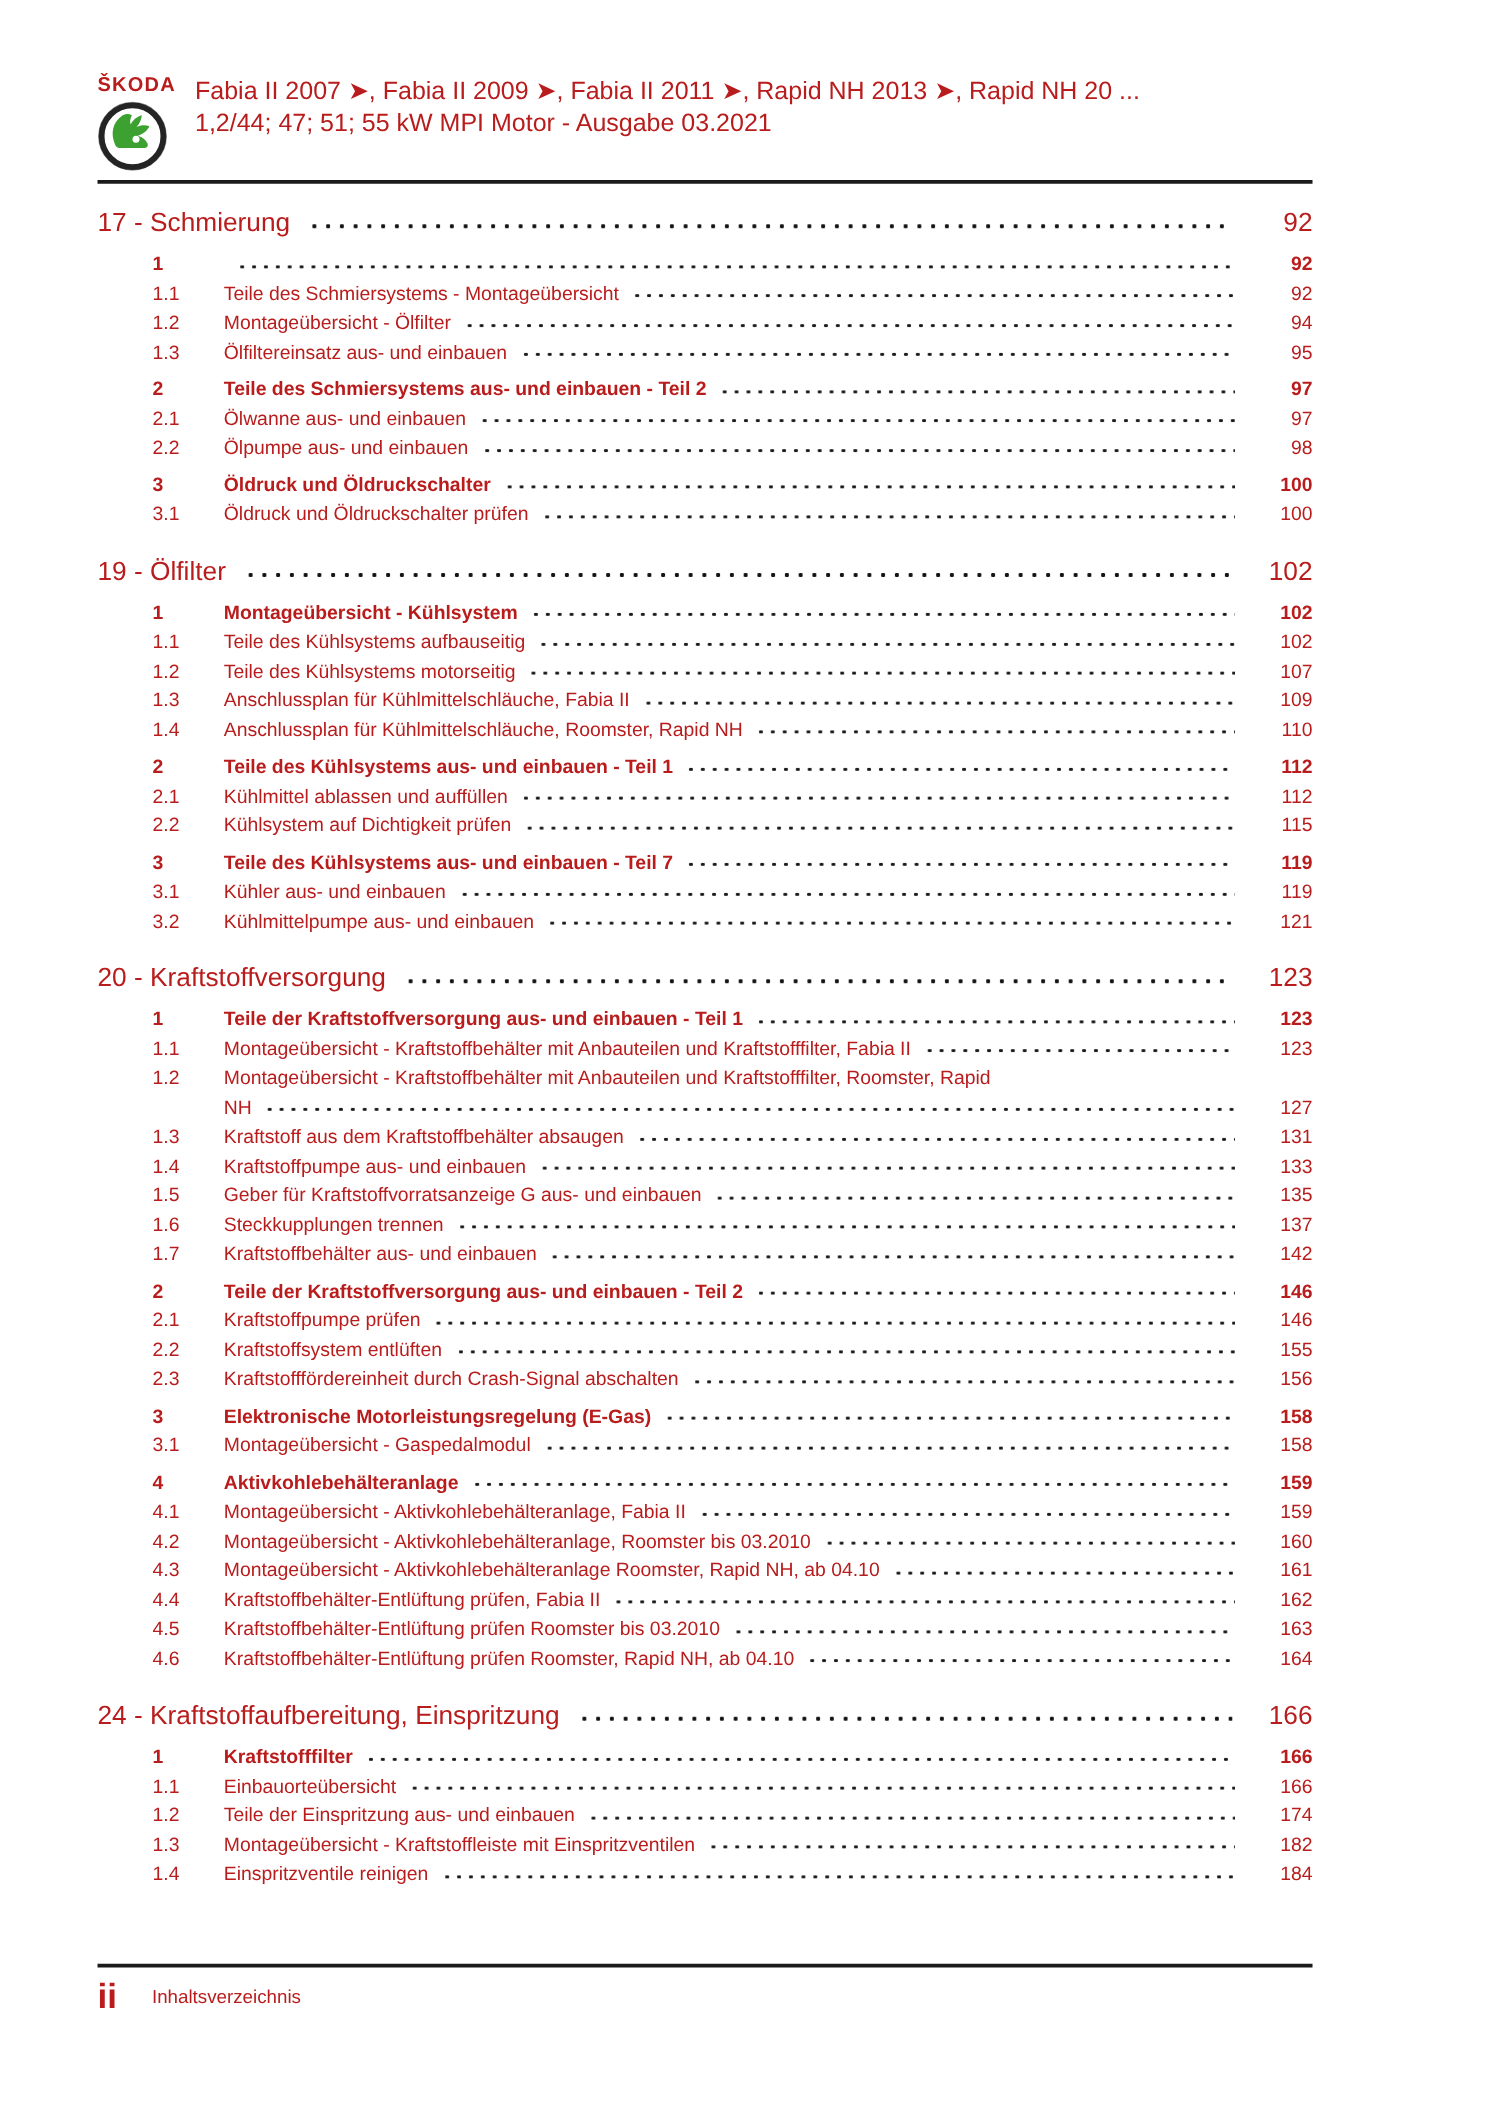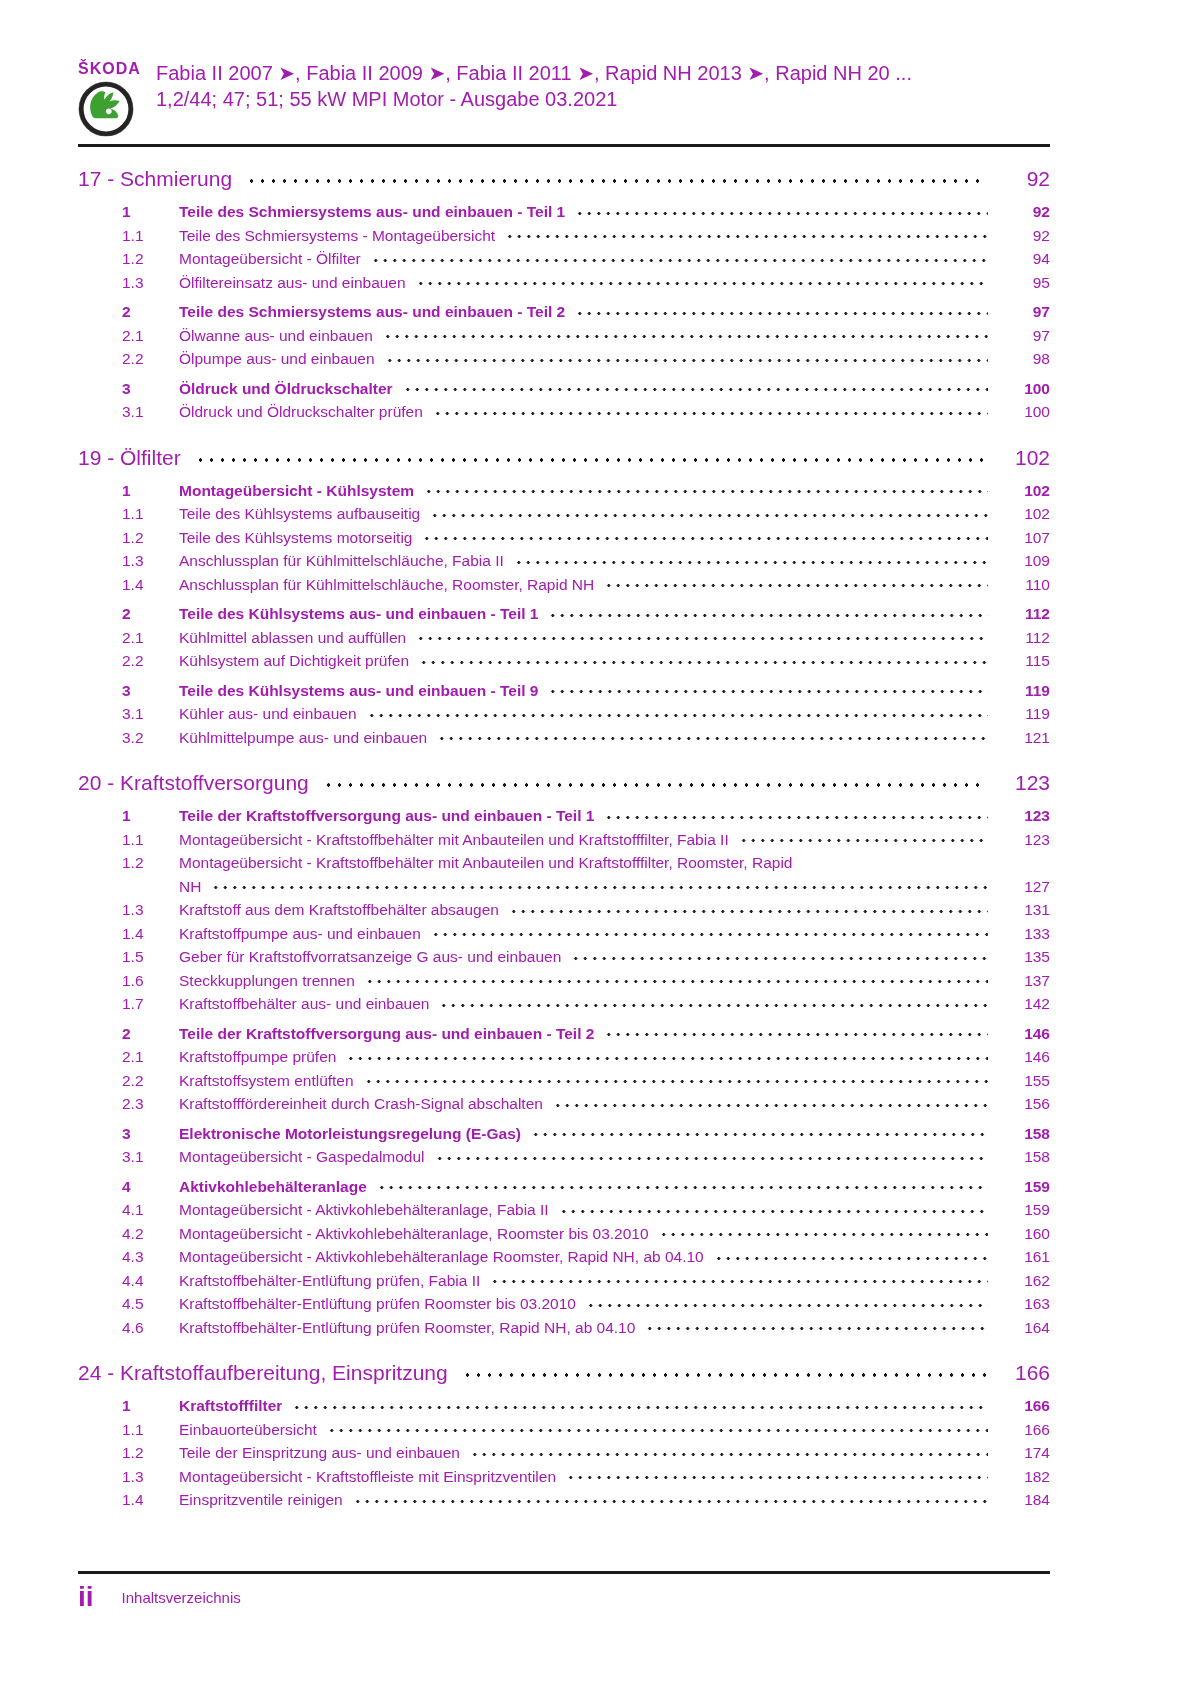--- a/index.html
+++ b/index.html
@@ -2,21 +2,21 @@
 <html lang="de"><head>
 <meta charset="utf-8">
 <style>
   html,body{margin:0;padding:0;background:#ffffff;}
   .page{
     position:relative;
     width:1191px;height:1684px;
     box-sizing:border-box;
     padding:60px 141px 70px 78px;
     background:#fff;
-    color:#a21caf;
+    color:#b91c1c;
     font-family:"Liberation Sans","DejaVu Sans",sans-serif;
     display:flex;flex-direction:column;
     overflow:hidden;
   }
   
   .header{display:flex;align-items:flex-start;}
   .brand{width:66px;margin-right:12px;flex:none;}
   .brand-word{font-size:16px;font-weight:700;letter-spacing:1px;line-height:18px;}
   .logo-svg{display:block;margin-top:2px;}
   .titles{font-size:20px;line-height:26px;white-space:nowrap;}
@@ -90,21 +90,20 @@
   <div id="toc">
   <section class="toc-section">
     <div class="sec-header">
       <span class="sec-label"><span class="sec-num">17</span><span class="sec-sep"> - </span><span class="sec-title">Schmierung</span></span>
       <span class="leader sec-leader"></span>
       <span class="sec-page">92</span>
     </div>
     <div class="entries">
   <div class="row bold">
     <span class="num">1</span>
-    <span class="title">Teile des Schmiersystems aus- und einbauen - Teil 1</span>
     <span class="leader"></span>
     <span class="page-num">92</span>
   </div>
 
   <div class="row">
     <span class="num">1.1</span>
     <span class="title">Teile des Schmiersystems - Montageübersicht</span>
     <span class="leader"></span>
     <span class="page-num">92</span>
   </div>
@@ -218,21 +217,21 @@
 
   <div class="row">
     <span class="num">2.2</span>
     <span class="title">Kühlsystem auf Dichtigkeit prüfen</span>
     <span class="leader"></span>
     <span class="page-num">115</span>
   </div>
 
   <div class="row bold">
     <span class="num">3</span>
-    <span class="title">Teile des Kühlsystems aus- und einbauen - Teil 9</span>
+    <span class="title">Teile des Kühlsystems aus- und einbauen - Teil 7</span>
     <span class="leader"></span>
     <span class="page-num">119</span>
   </div>
 
   <div class="row">
     <span class="num">3.1</span>
     <span class="title">Kühler aus- und einbauen</span>
     <span class="leader"></span>
     <span class="page-num">119</span>
   </div>

